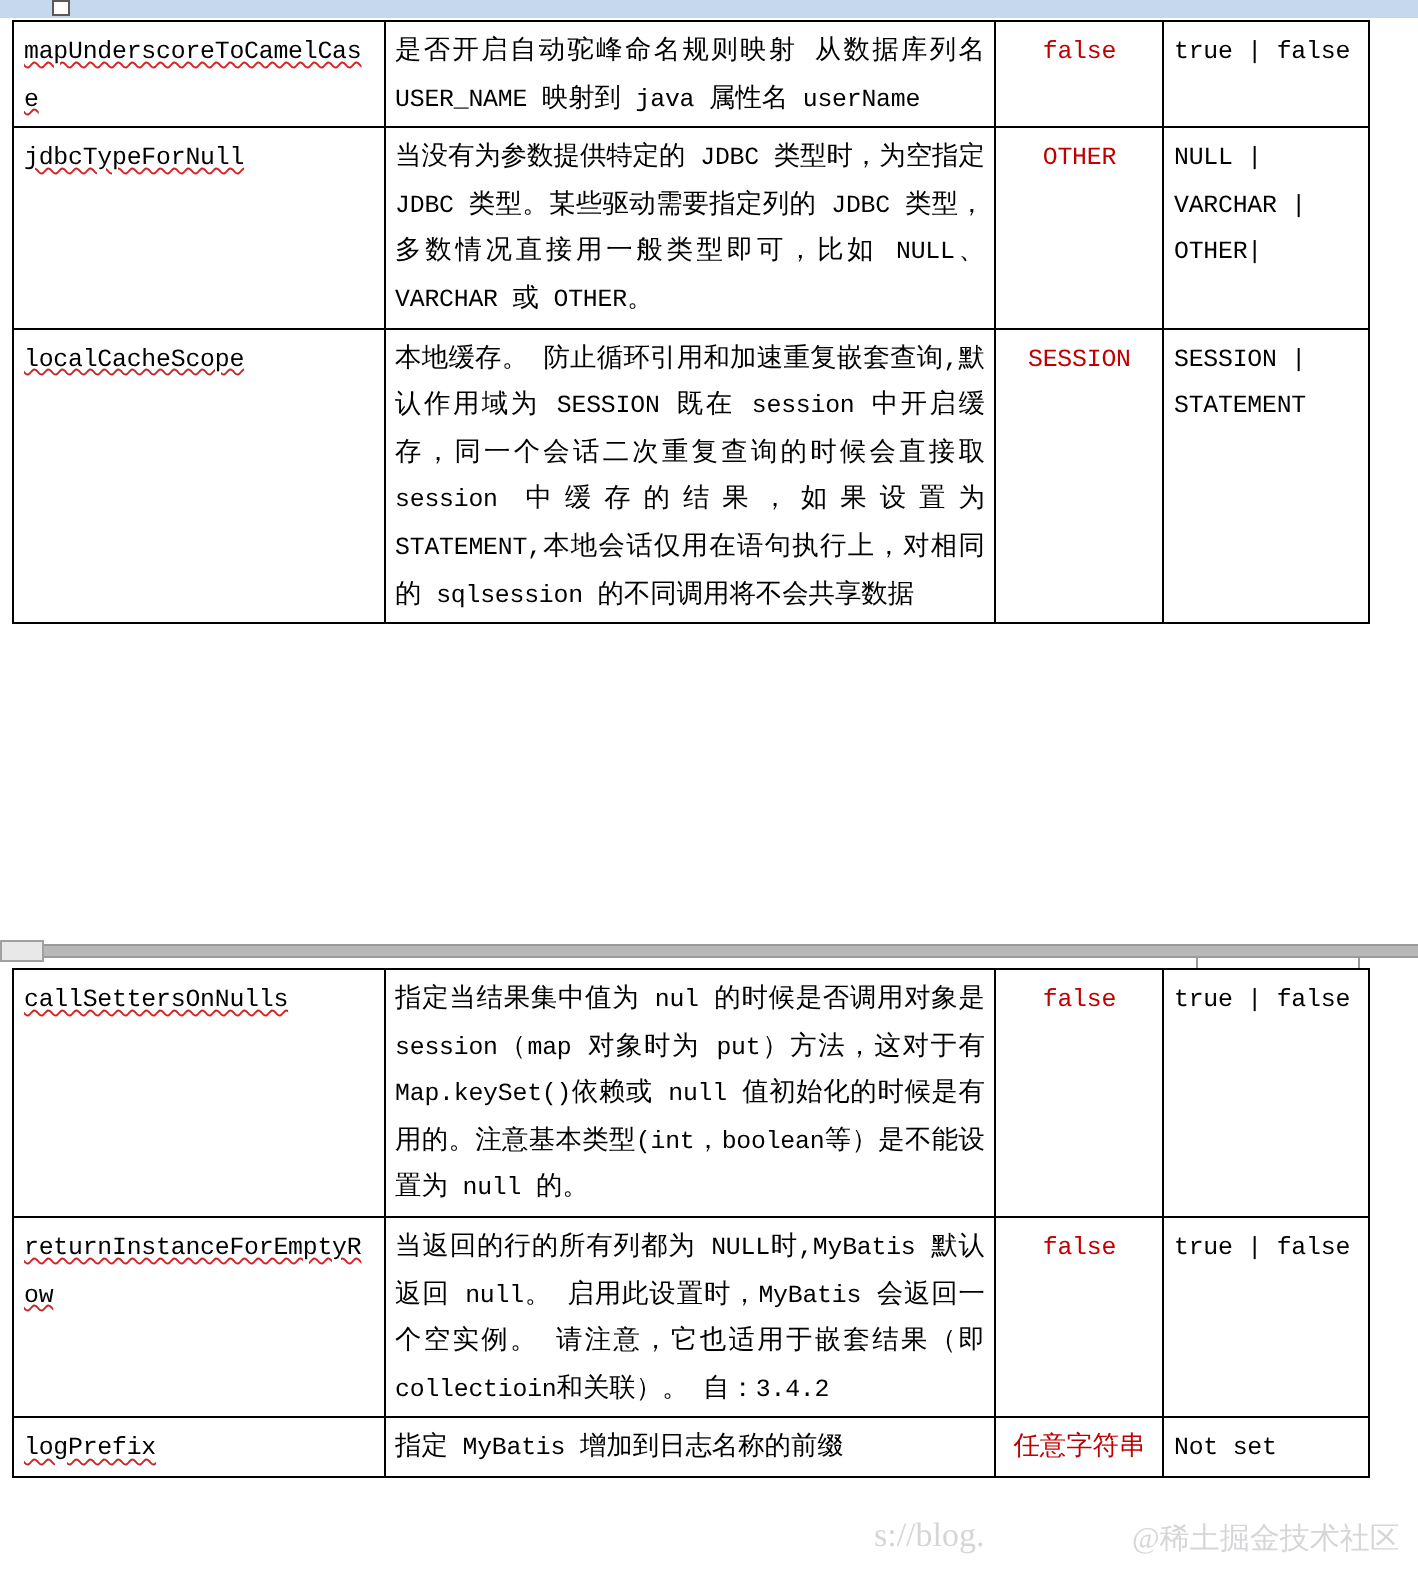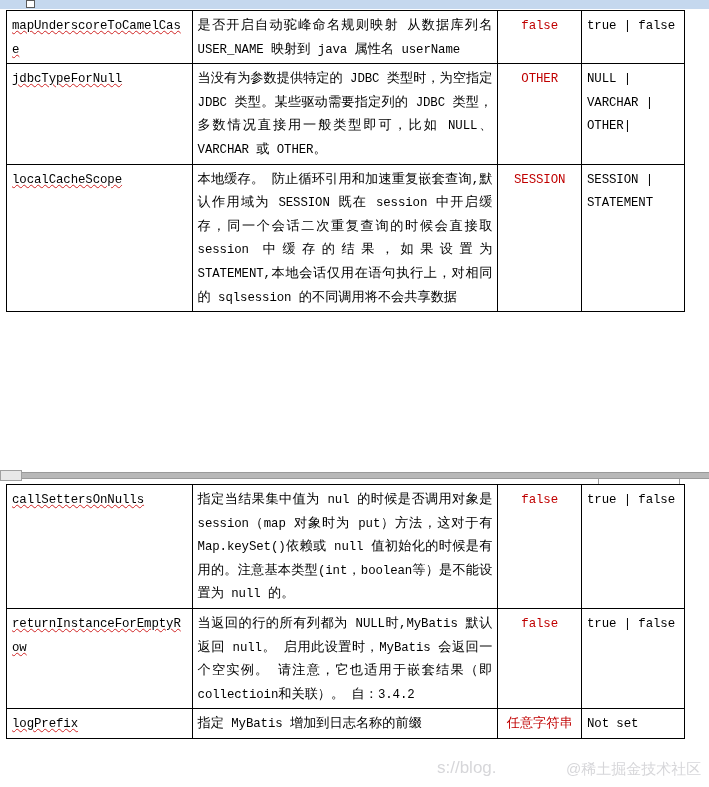--- a/index.html
+++ b/index.html
@@ -110,21 +110,21 @@
     top: 9px;
     width: 1px; height: 8px;
     background: #9a9a9a;
   }
 
   
   .wm {
     position: absolute;
     color: rgba(120,120,128,0.30);
     font-size: 17px;
-    font-family: Liberation Sans, sans-serif;
+    font-family: Liberation Serif, serif;
     white-space: nowrap;
     pointer-events: none;
     user-select: none;
   }
   #wm-url { left: 437px; top: 758px; }
   #wm-brand { left: 566px; top: 760px; font-size: 15px; text-align: right; }
 </style>
 </head>
 <body>
 

